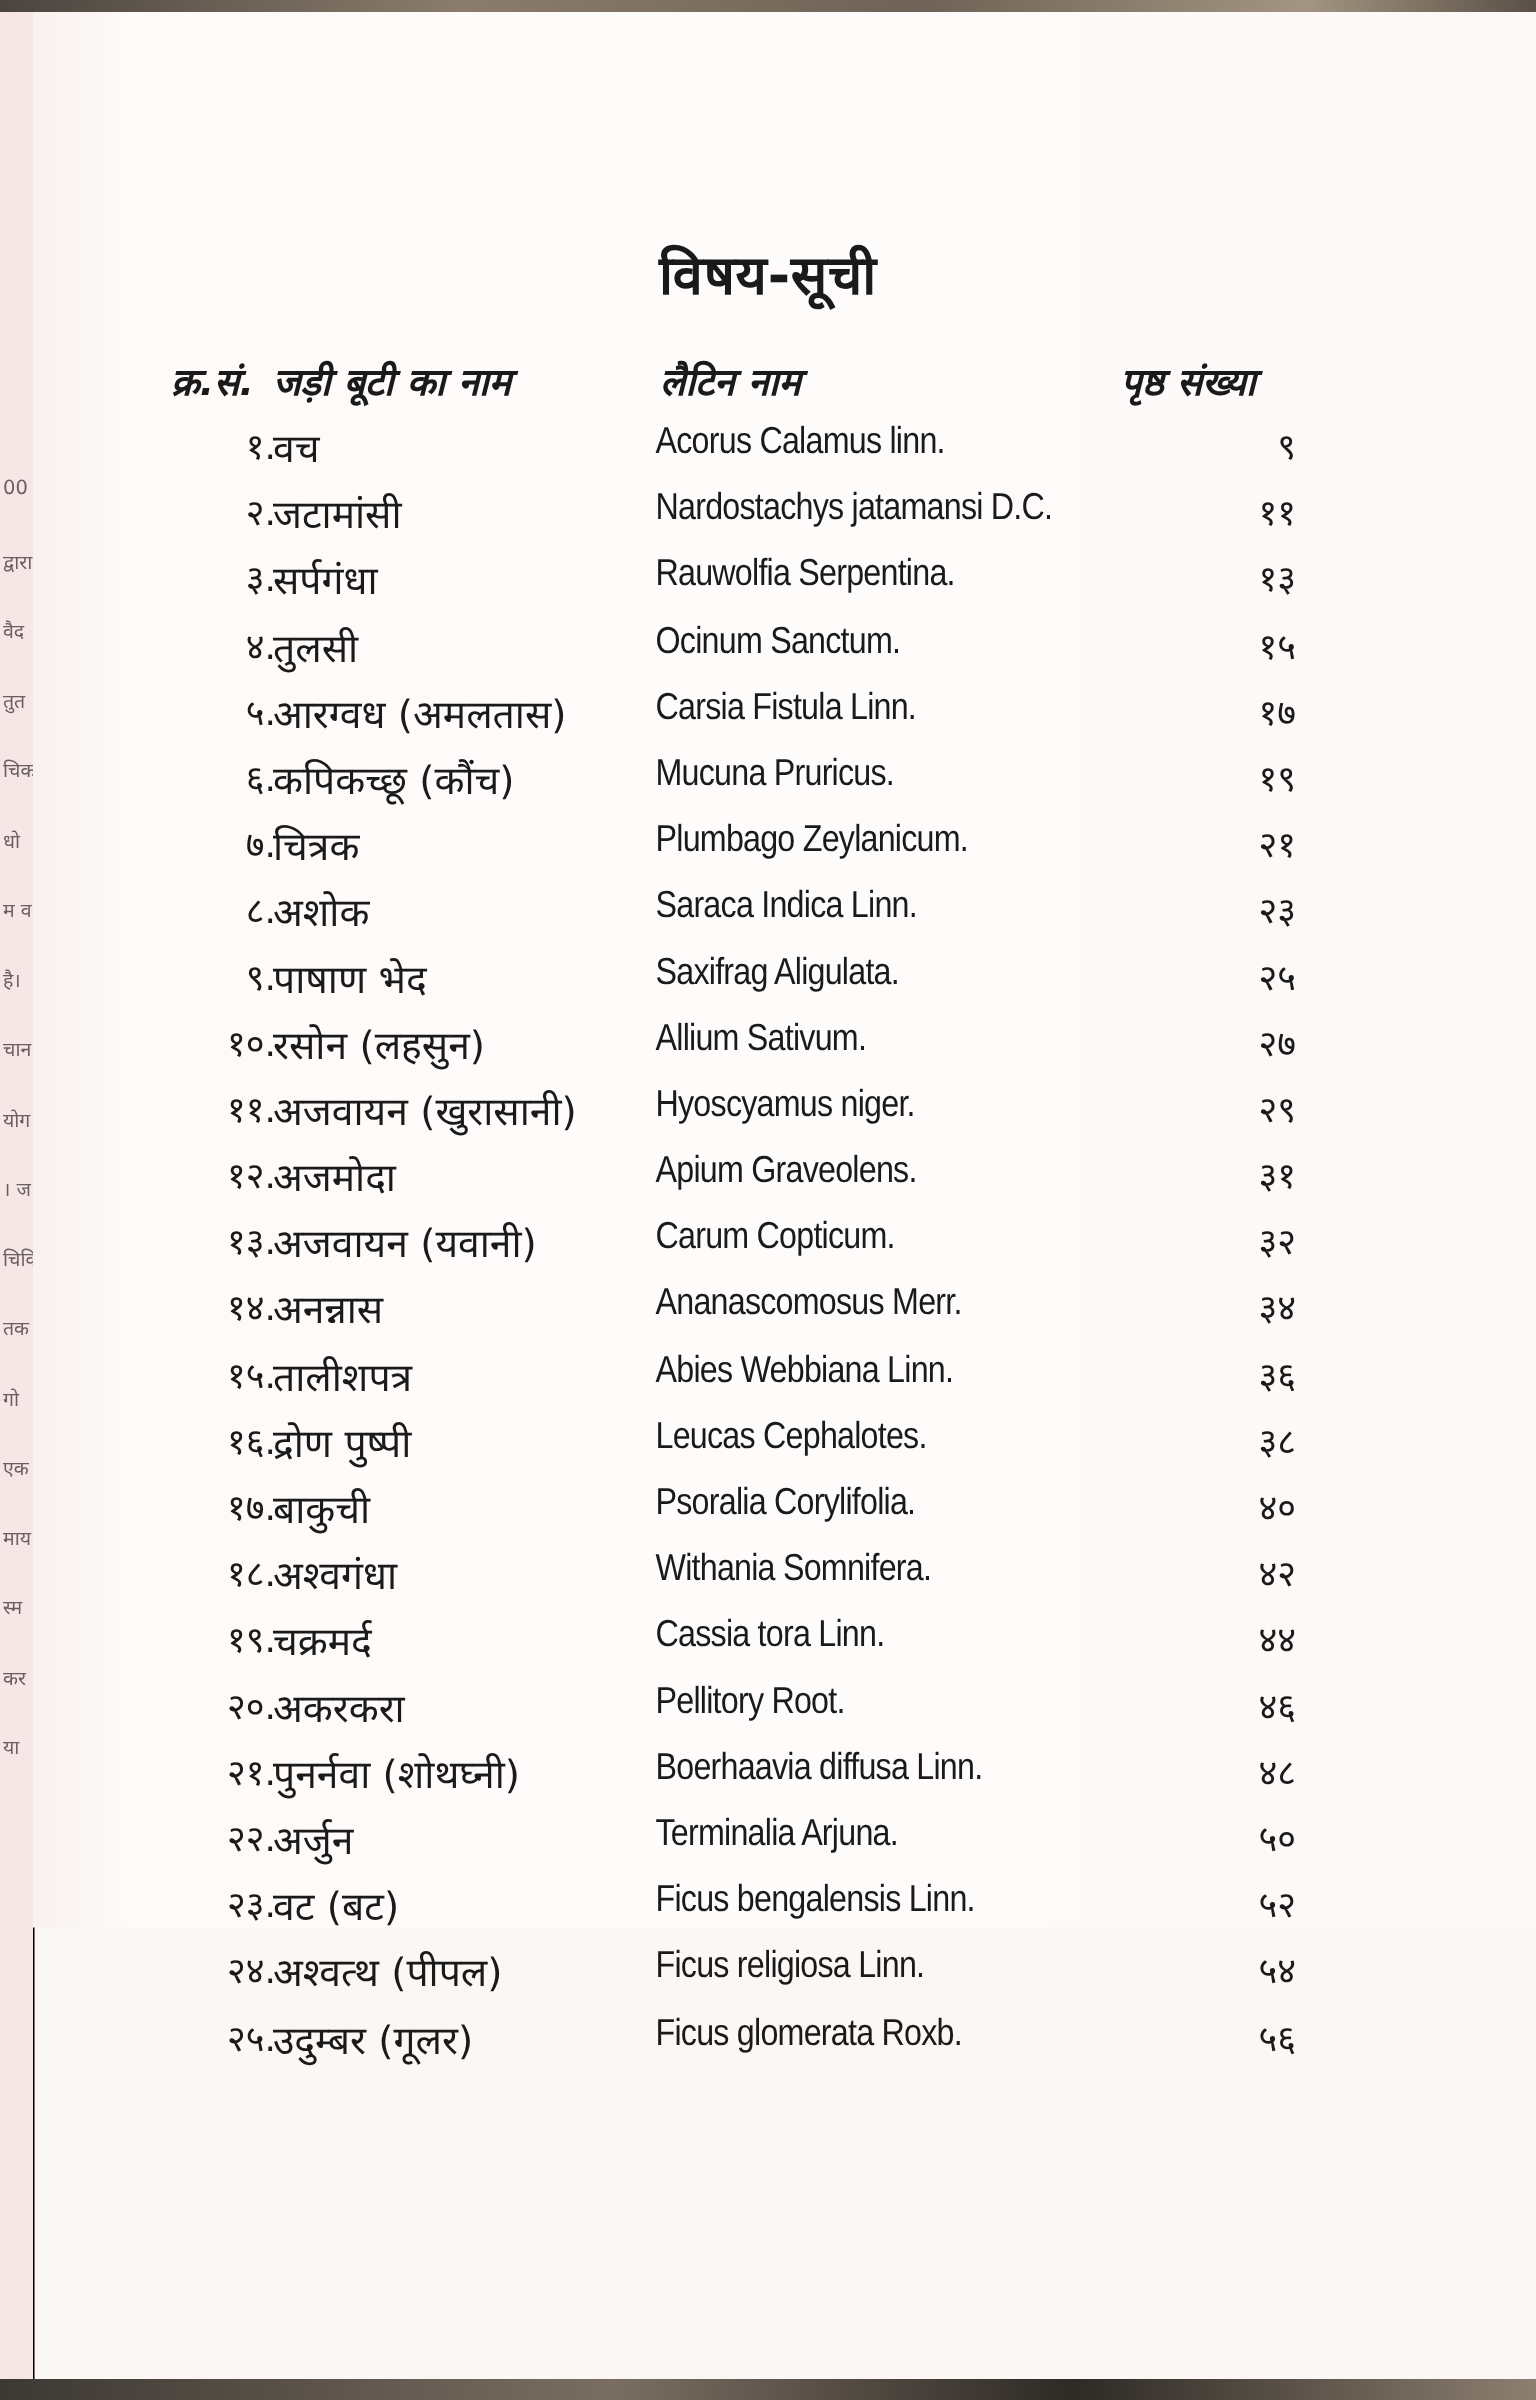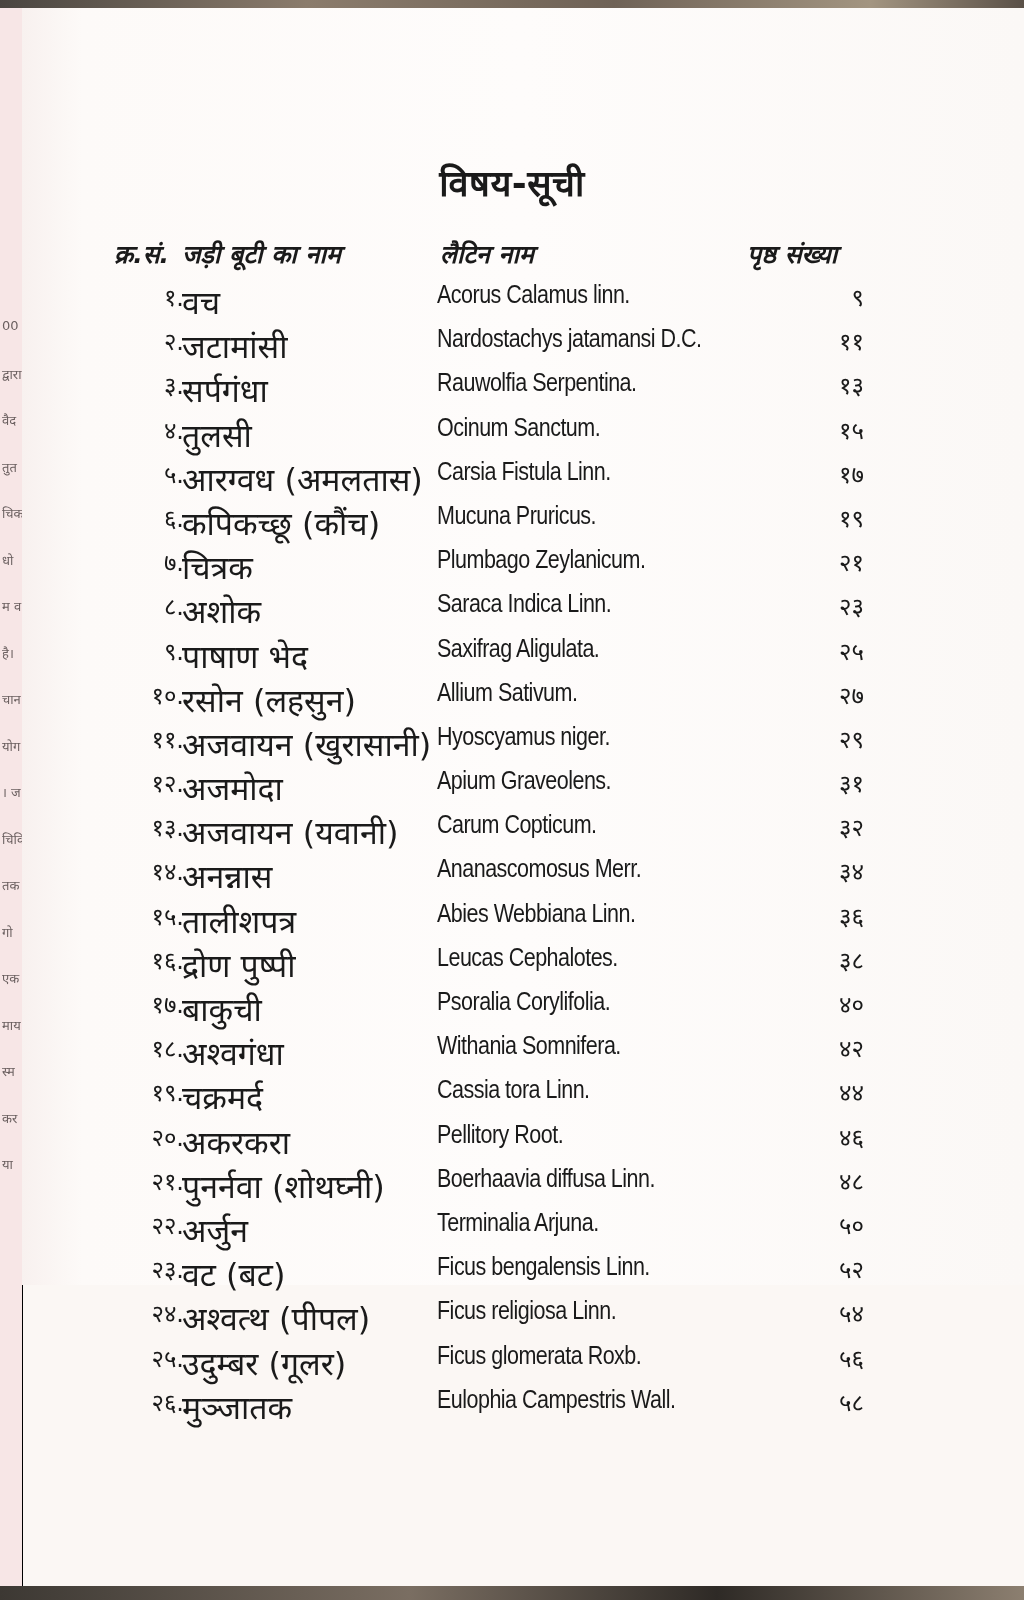--- a/index.html
+++ b/index.html
@@ -45,21 +45,21 @@
   .h-name { left: 160px; }
   .h-latin { left: 418px; }
   .h-page { left: 725px; }
   .rows { position: absolute; top: 268px; left: 0; width: 1002px; }
   .row { position: relative; height: 44.2px; }
   .row span { position: absolute; top: 4px; white-space: nowrap; }
   .sno {
     width: 88px; left: 74px; text-align: right;
     font-size: 24px; font-family: "DejaVu Sans", sans-serif;
   }
-  .hname { left: 160px; font-size: 32px; font-family: "DejaVu Sans", sans-serif; }
+  .hname { left: 160px; font-size: 26px; font-family: "DejaVu Sans", sans-serif; }
   .latin {
     left: 415px; font-size: 25px; letter-spacing: -0.6px;
     font-family: "Liberation Sans Narrow", "Liberation Sans", sans-serif;
     transform: scaleX(0.86); transform-origin: left center;
   }
   .pg {
     right: 160px; text-align: right; width: 80px;
     font-size: 24px; font-family: "DejaVu Sans", sans-serif;
   }
 </style>
@@ -244,22 +244,16 @@
         <span class="hname">अश्वत्थ (पीपल)</span>
         <span class="latin">Ficus religiosa Linn.</span>
         <span class="pg">५४</span>
       </div>
       <div class="row">
         <span class="sno">२५.</span>
         <span class="hname">उदुम्बर (गूलर)</span>
         <span class="latin">Ficus glomerata Roxb.</span>
         <span class="pg">५६</span>
       </div>
-      <div class="row">
-        <span class="sno">२६.</span>
-        <span class="hname">मुञ्जातक</span>
-        <span class="latin">Eulophia Campestris Wall.</span>
-        <span class="pg">५८</span>
-      </div>
     </div>
 </div>
 
 <div class="bottom-edge"></div>
 
 </body></html>

